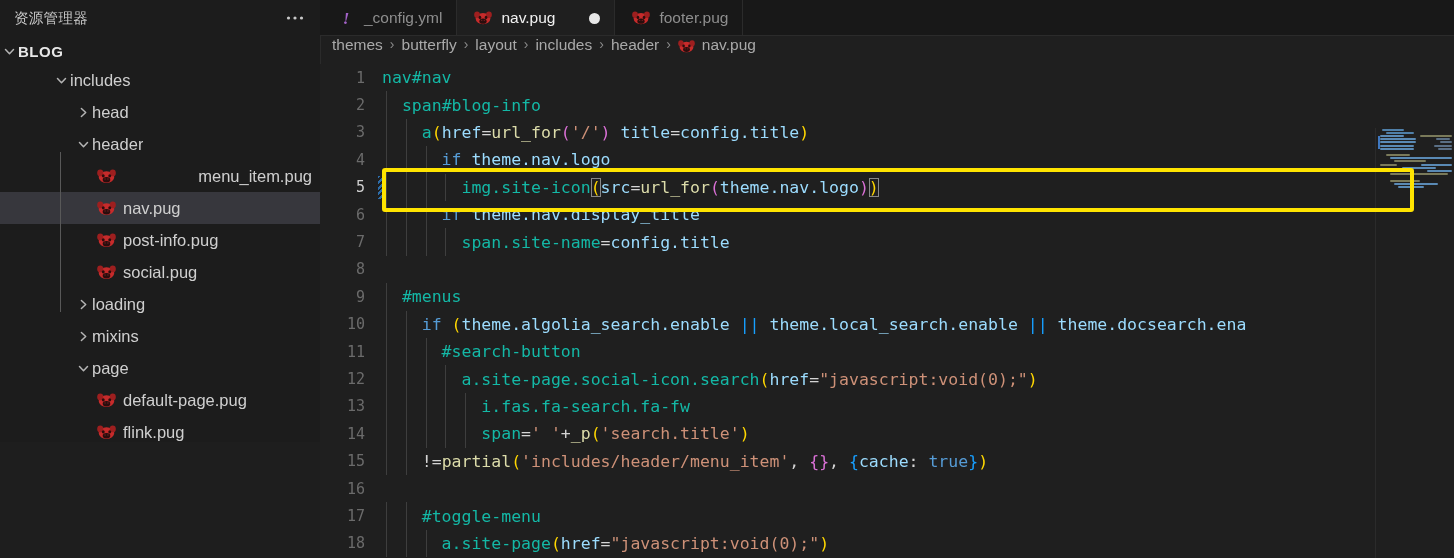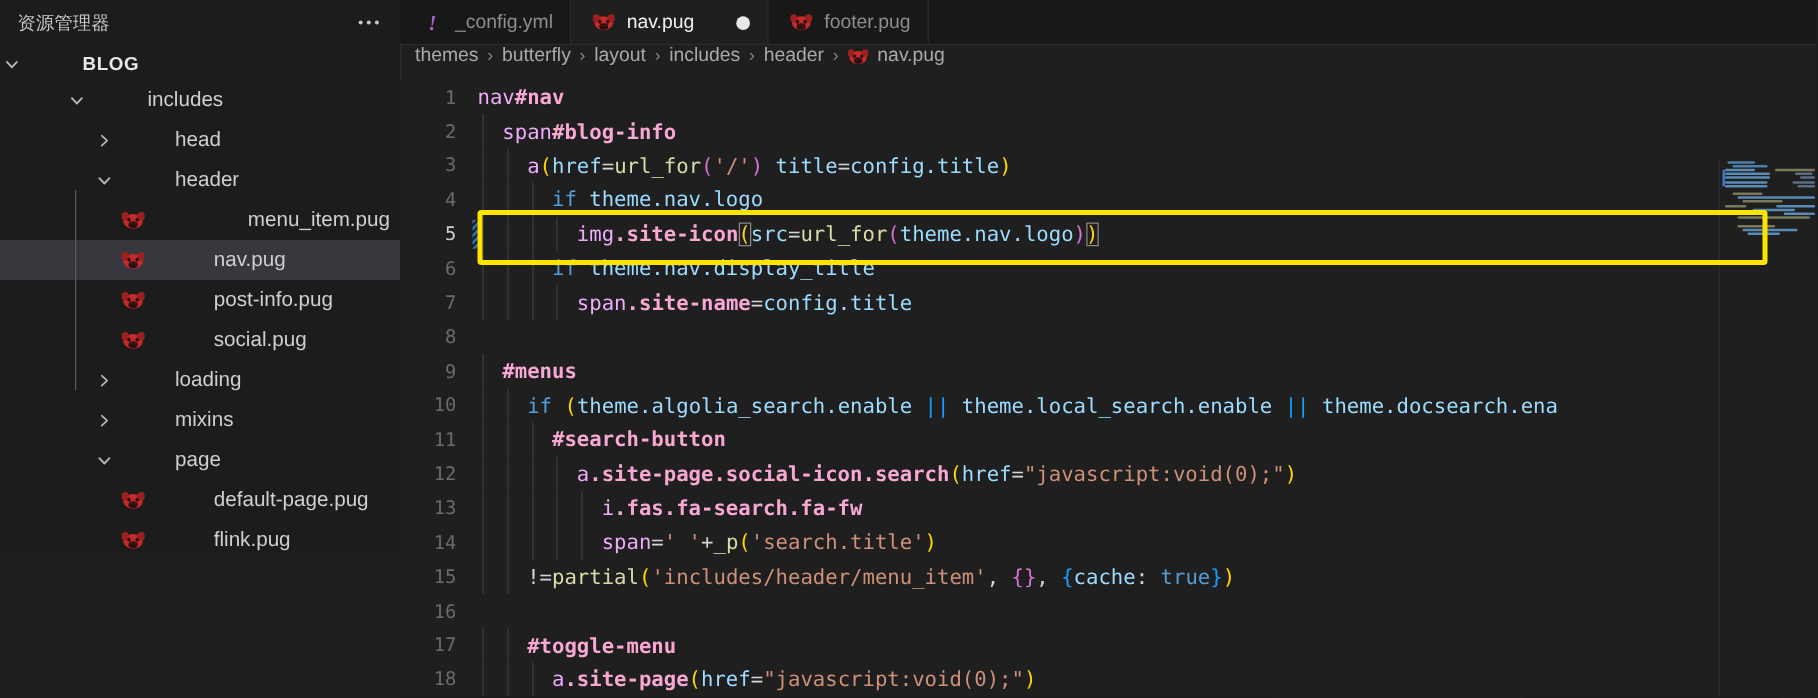--- a/index.html
+++ b/index.html
@@ -47,21 +47,21 @@
     width:18px;height:18px;flex:0 0 18px;
     display:flex;align-items:center;justify-content:center;
     color:#b4b4b4;
   }
   .twisty svg{display:block;}
   .pug-ico{
     width:20px;height:18px;flex:0 0 20px;margin-right:7px;
     display:flex;align-items:center;justify-content:center;
   }
   .pug-ico svg{display:block;}
-  .lbl{overflow:hidden;text-overflow:ellipsis;margin-left:48px;}
+  .lbl{overflow:hidden;text-overflow:ellipsis;}
   .indent-guide{
     position:absolute;top:0;bottom:0;width:1px;background:#585858;
   }
 
   
   .editor{
     flex:1;height:558px;position:relative;background:#1f1f1f;
     display:flex;flex-direction:column;overflow:hidden;
   }
   .sep{position:absolute;left:0;top:0;bottom:0;width:1px;background:#2b2b2b;}
@@ -107,22 +107,22 @@
     color:#6b6b6b;font-size:15px;box-sizing:border-box;
     font-family:"DejaVu Sans Mono","Liberation Mono",monospace;
   }
   .gutter.cur{color:#cfcfcf;}
   .codetext{position:relative;padding-left:4px;}
 
   
   .iguide{position:absolute;top:0;height:27.4px;width:1px;background:#3e3e3e;}
 
   
-  .tag{color:#f0abfc;text-align:right;}
-  .cls{color:#f9a8d4;font-weight:bold;}
+  .tag{color:#14b8a6;text-align:right;}
+  .cls{color:#14b8a6;}
   .attr{color:#9cdcfe;}
   .str{color:#ce9178;}
   .kw{color:#569cd6;}
   .fn{color:#dcdcaa;}
   .var{color:#9cdcfe;}
   .par-y{color:#ffd700;}
   .par-m{color:#da70d6;}
   .par-b{color:#179fff;}
   .plain{color:#d4d4d4;}
   .op{color:#d4d4d4;}

